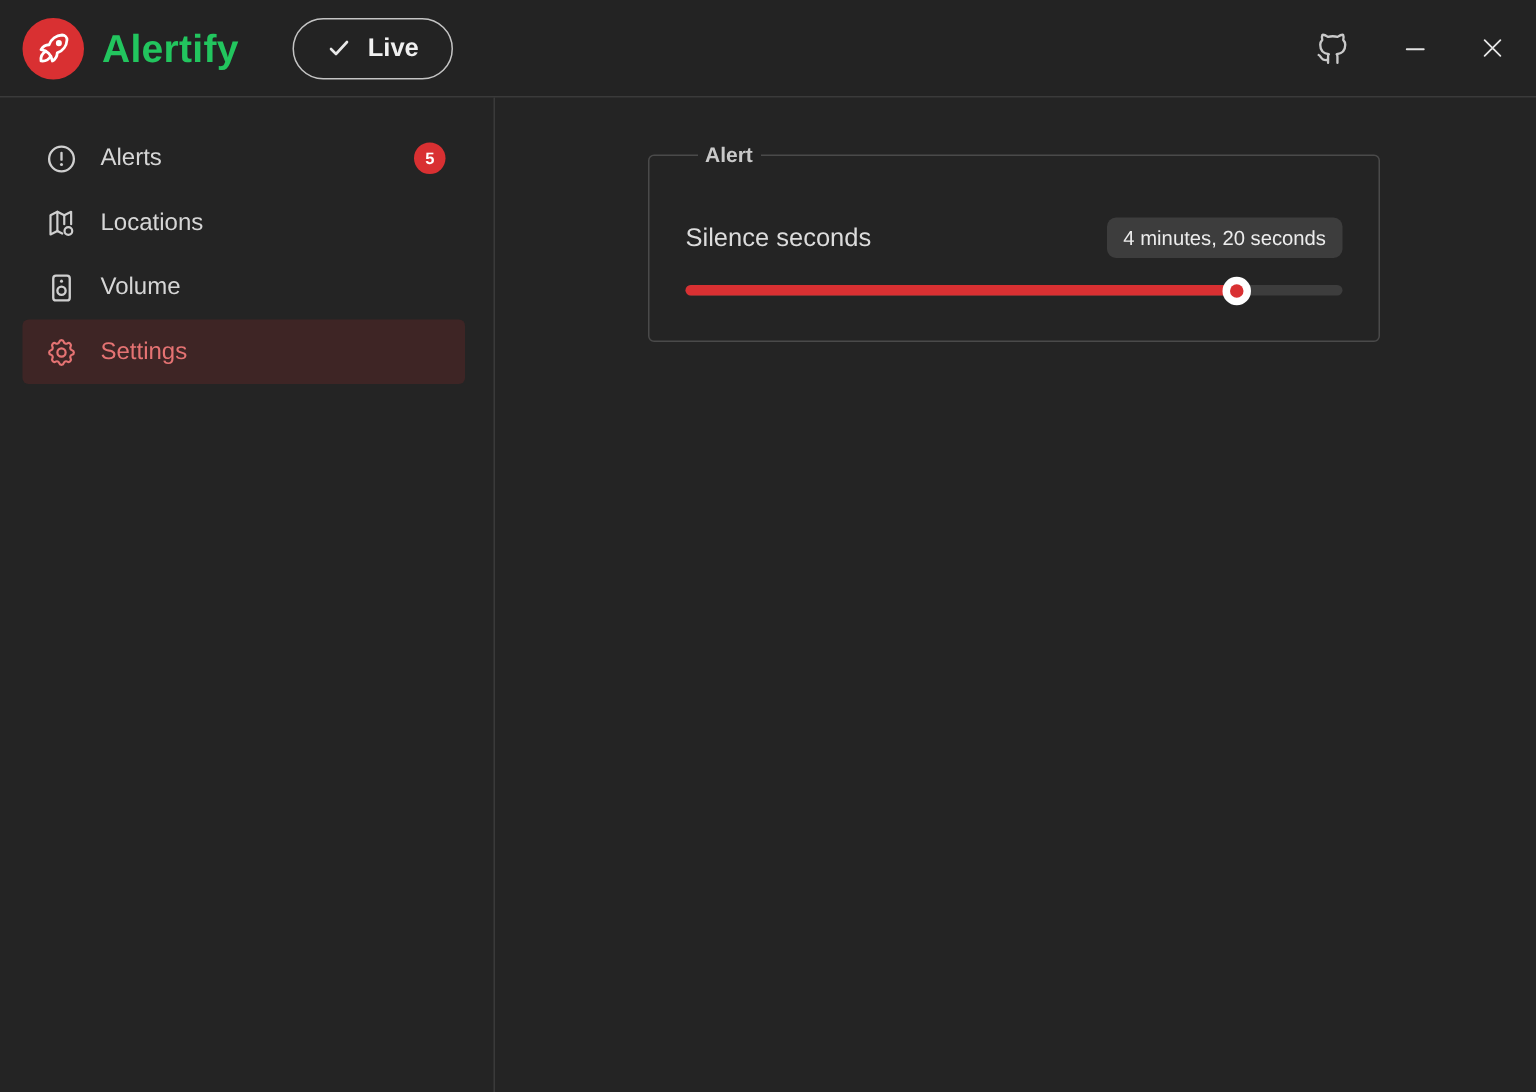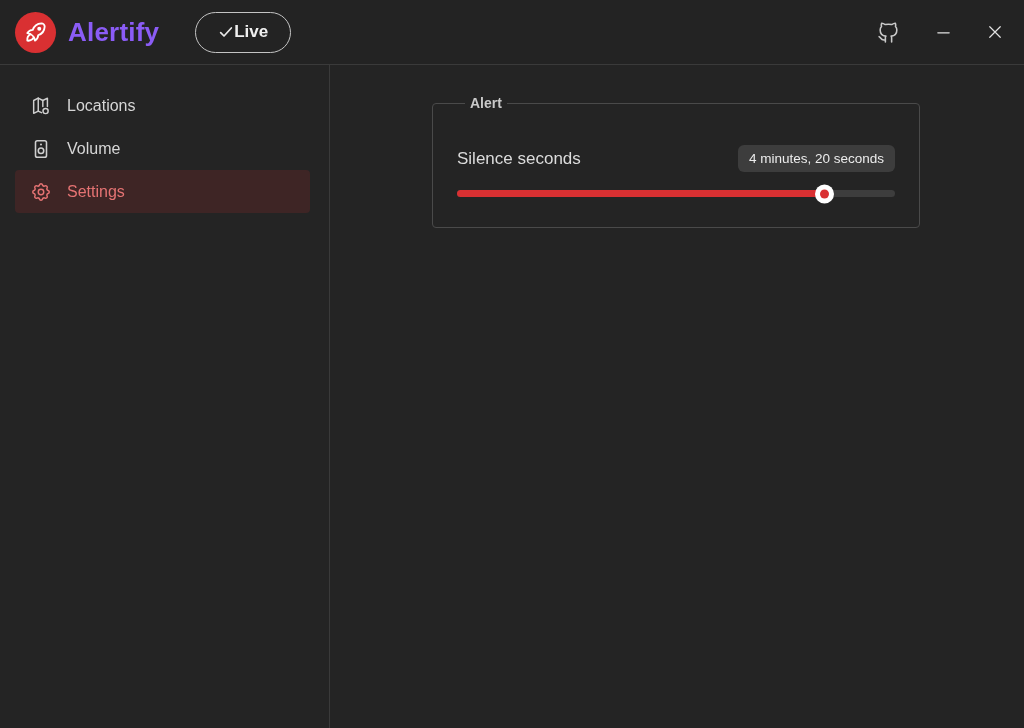--- a/index.html
+++ b/index.html
@@ -20,27 +20,27 @@
     border-bottom: 1px solid var(--divider, #3a3a3a);
   }
   .logo {
     width: 41px; height: 41px; border-radius: 50%;
     background: var(--accent-red, #d93032);
     display: flex; align-items: center; justify-content: center;
     color: #ffffff; flex: 0 0 41px;
   }
   .app-title {
     margin-left: 12px;
-    font-size: 26px; font-weight: 700; color: #8b5cf6;
+    font-size: 26px; font-weight: 700; color: #22c55e;
     letter-spacing: 0.2px;
   }
   .live-btn {
     margin-left: 36px;
     height: 41px; padding: 0 22px;
-    display: flex; align-items: center; 
+    display: flex; align-items: center; gap: 11px;
     background: transparent;
     border: 1px solid #c4c4c4; border-radius: 21px;
     color: #f0f0f0; cursor: pointer;
     font-family: inherit; font-size: 17px; font-weight: 700;
   }
   .header-spacer { flex: 1; }
   .header-icon-btn {
     background: none; border: none; color: #c9c9c9; cursor: pointer;
     display: flex; align-items: center; justify-content: center;
     padding: 4px;
@@ -161,20 +161,31 @@
       <svg width="18" height="18" viewBox="0 0 24 24" fill="none" stroke="currentColor" stroke-width="1.6" stroke-linecap="round">
         <path d="M5 5l14 14M19 5L5 19"></path>
       </svg>
     </button>
   </div>
 
   <div class="body-row">
 
     <div class="sidebar">
 
+      <div class="nav-item">
+        <span class="nav-icon">
+          <svg width="22" height="22" viewBox="0 0 24 24" fill="none" stroke="currentColor" stroke-width="1.7" stroke-linecap="round">
+            <circle cx="12" cy="12" r="9"></circle>
+            <line x1="12" y1="7.5" x2="12" y2="12.5"></line>
+            <line x1="12" y1="16" x2="12.01" y2="16" stroke-width="2.2"></line>
+          </svg>
+        </span>
+        <span class="nav-label">Alerts</span>
+        <span class="nav-badge">5</span>
+      </div>
 
       <div class="nav-item">
         <span class="nav-icon">
           <svg width="22" height="22" viewBox="0 0 24 24" fill="none" stroke="currentColor" stroke-width="1.6" stroke-linecap="round" stroke-linejoin="round">
             <path d="M9 3.5L4 6v14l5-2.5 3.5 1.8"></path>
             <path d="M9 3.5l5 2.5 5-2.5v9"></path>
             <line x1="9" y1="3.5" x2="9" y2="17.5"></line>
             <line x1="14" y1="6" x2="14" y2="12.5"></line>
             <circle cx="17" cy="17.5" r="2.8"></circle>
           </svg>

